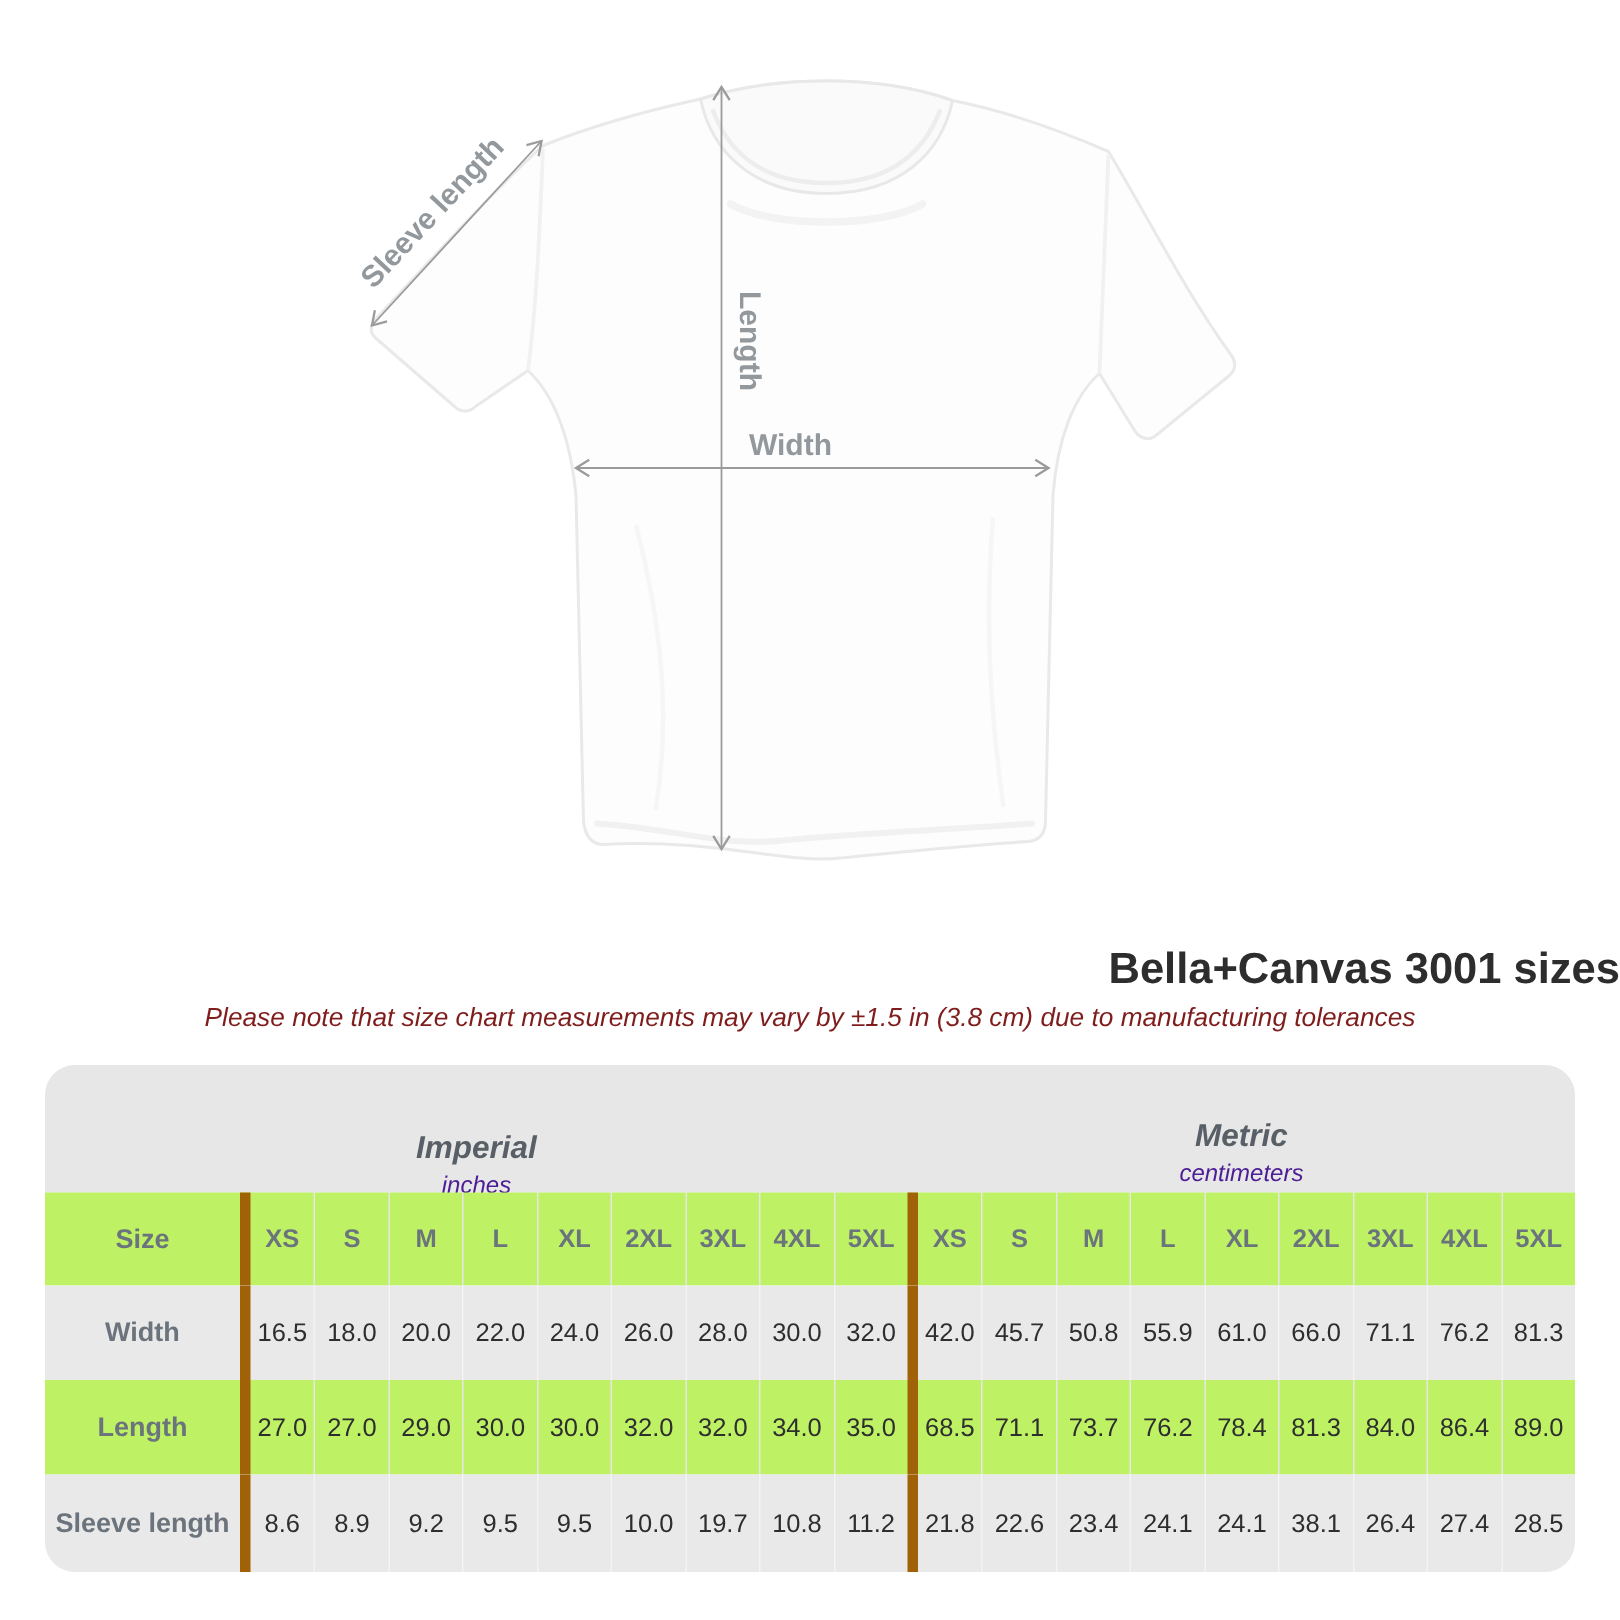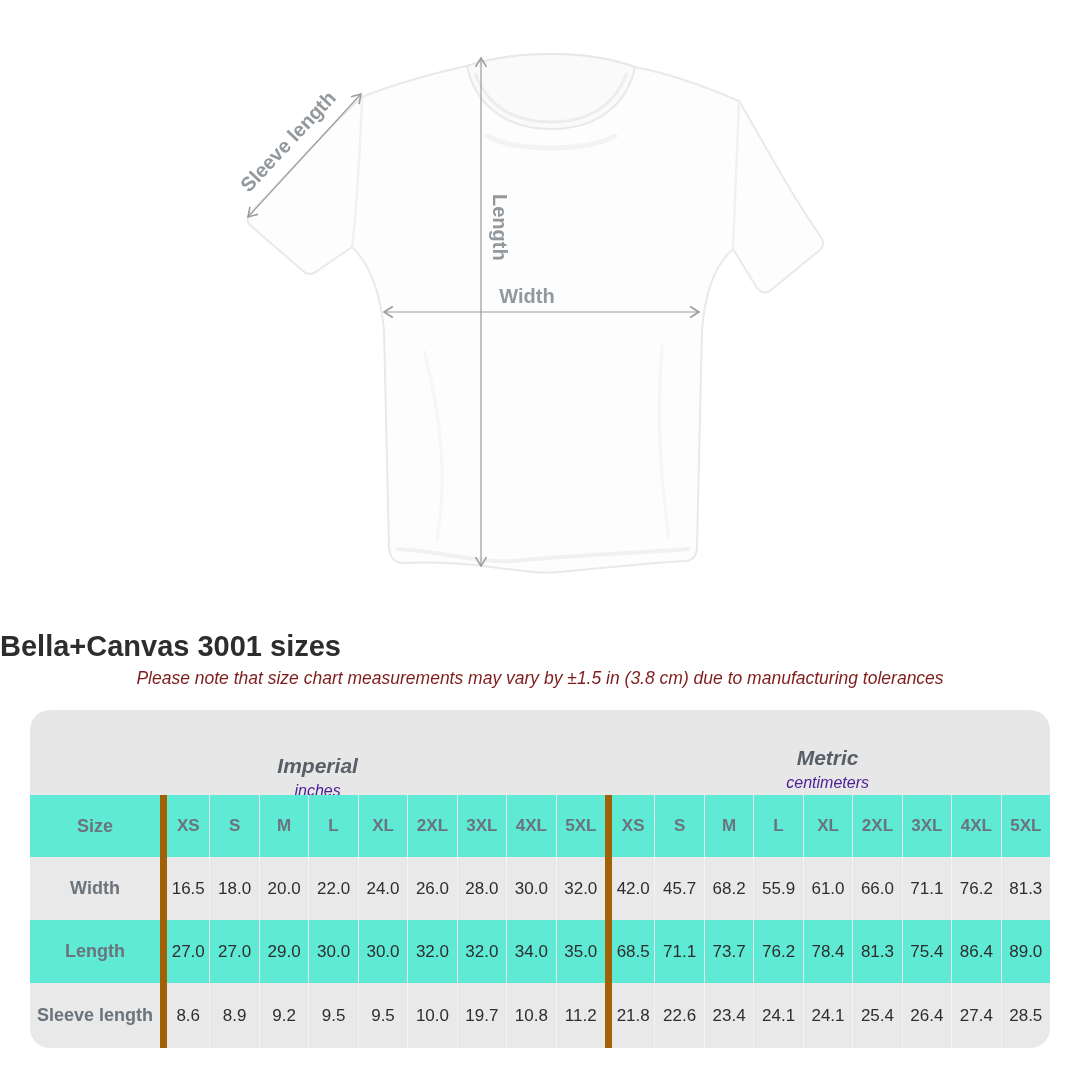--- a/index.html
+++ b/index.html
@@ -14,21 +14,21 @@
   .diagram{position:absolute;top:0;left:0;}
   .ann-label{
     font-family:"Liberation Sans", sans-serif;
     font-weight:bold;
     font-size:20px;
     fill:#92989c;
   }
   
   .title{
     position:absolute;top:630px;left:0;width:100%;
-    margin:0;text-align:left;
+    margin:0;text-align:right;
     font-size:29px;font-weight:bold;color:#2d2d2d;
   }
   .subtitle{
     position:absolute;top:668px;left:0;width:100%;
     margin:0;text-align:center;
     font-style:italic;font-size:17.5px;color:#7f1d1d;
   }
   
   .size-table{
     position:absolute;top:710px;left:30px;
@@ -41,21 +41,21 @@
     display:flex;align-items:center;
   }
   .sec{display:flex;flex-direction:column;align-items:center;justify-content:center;gap:4px;}
   .sec-imperial{flex:0 0 56.4%;margin-top:48px;}
   .sec-metric{flex:0 0 43.6%;margin-top:32px;}
   .sec-title{font-size:21px;font-weight:bold;font-style:italic;color:#585f66;}
   .sec-sub{font-size:16px;font-style:italic;color:#4c1d95;}
   .t-row{
     display:grid;
     grid-template-columns:130px repeat(18,1fr);
-    background:#5eead4;
+    background:#bef264;
   }
   .r-size{height:62px;}
   .r-width{height:63px;}
   .r-length{height:63px;}
   .r-sleeve{height:65px;}
   .gray{background:#e9e9e9;}
   .c{
     display:flex;align-items:center;justify-content:center;
     font-size:17px;color:#2e2e2e;
     white-space:nowrap;
@@ -174,21 +174,21 @@
       <div class="c s">18.0</div>
       <div class="c s">20.0</div>
       <div class="c s">22.0</div>
       <div class="c s">24.0</div>
       <div class="c s">26.0</div>
       <div class="c s">28.0</div>
       <div class="c s">30.0</div>
       <div class="c s">32.0</div>
       <div class="c S">42.0</div>
       <div class="c s">45.7</div>
-      <div class="c s">68.2</div>
+      <div class="c s">50.8</div>
       <div class="c s">55.9</div>
       <div class="c s">61.0</div>
       <div class="c s">66.0</div>
       <div class="c s">71.1</div>
       <div class="c s">76.2</div>
       <div class="c s">81.3</div>
     </div>
 
     <div class="t-row r-length">
       <div class="c lb">Length</div>
@@ -200,41 +200,41 @@
       <div class="c s">32.0</div>
       <div class="c s">32.0</div>
       <div class="c s">34.0</div>
       <div class="c s">35.0</div>
       <div class="c S">68.5</div>
       <div class="c s">71.1</div>
       <div class="c s">73.7</div>
       <div class="c s">76.2</div>
       <div class="c s">78.4</div>
       <div class="c s">81.3</div>
-      <div class="c s">75.4</div>
+      <div class="c s">84.0</div>
       <div class="c s">86.4</div>
       <div class="c s">89.0</div>
     </div>
 
     <div class="t-row r-sleeve gray">
       <div class="c lb">Sleeve length</div>
       <div class="c S">8.6</div>
       <div class="c s">8.9</div>
       <div class="c s">9.2</div>
       <div class="c s">9.5</div>
       <div class="c s">9.5</div>
       <div class="c s">10.0</div>
       <div class="c s">19.7</div>
       <div class="c s">10.8</div>
       <div class="c s">11.2</div>
       <div class="c S">21.8</div>
       <div class="c s">22.6</div>
       <div class="c s">23.4</div>
       <div class="c s">24.1</div>
       <div class="c s">24.1</div>
-      <div class="c s">25.4</div>
+      <div class="c s">38.1</div>
       <div class="c s">26.4</div>
       <div class="c s">27.4</div>
       <div class="c s">28.5</div>
     </div>
 
   </div>
 </div>
 
 </body></html>

